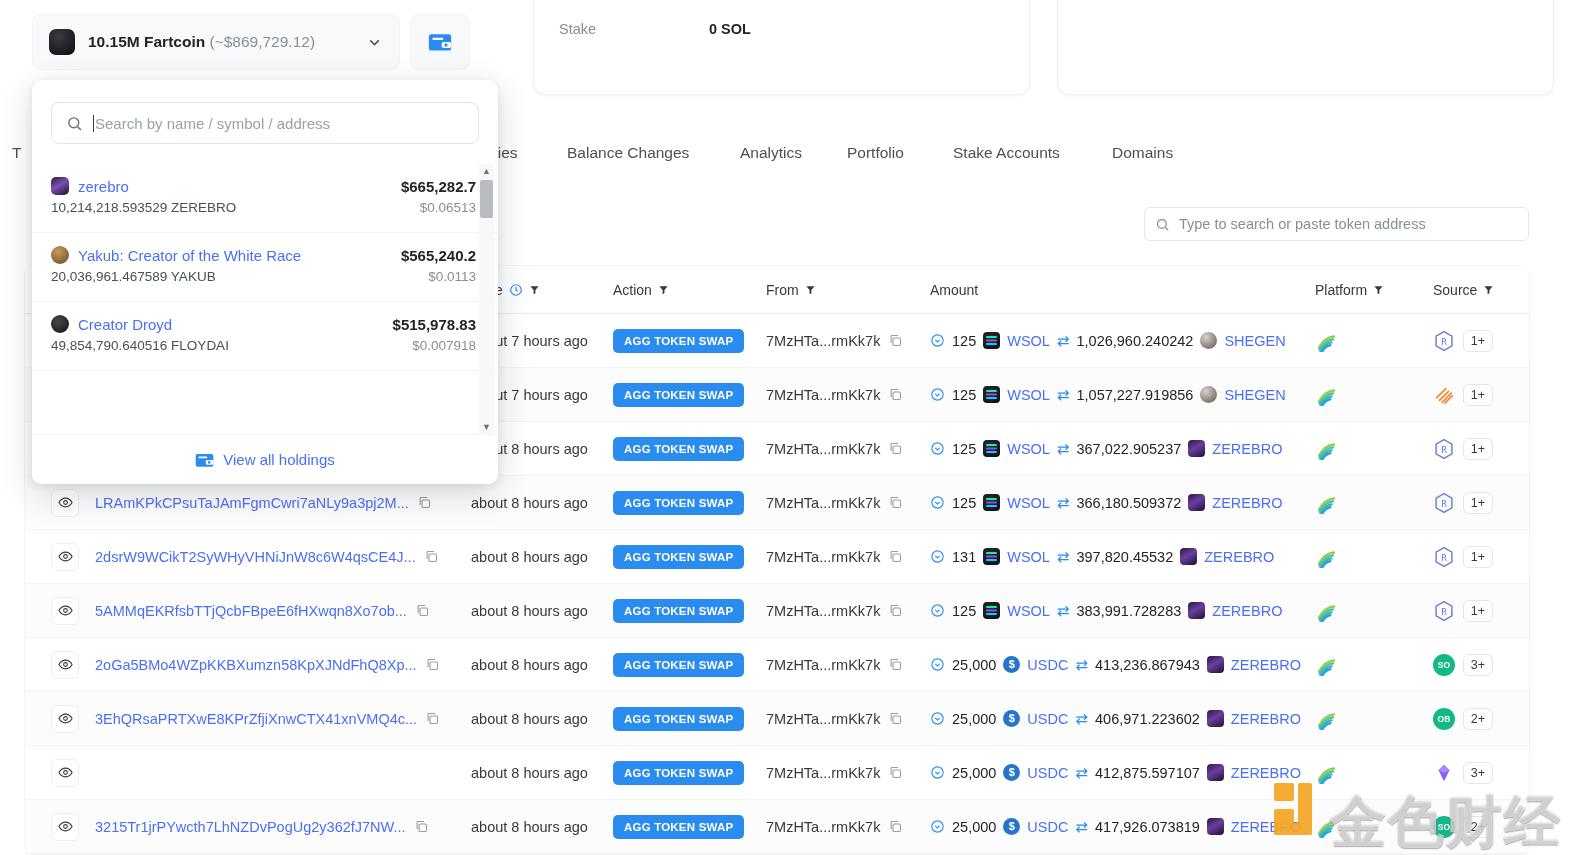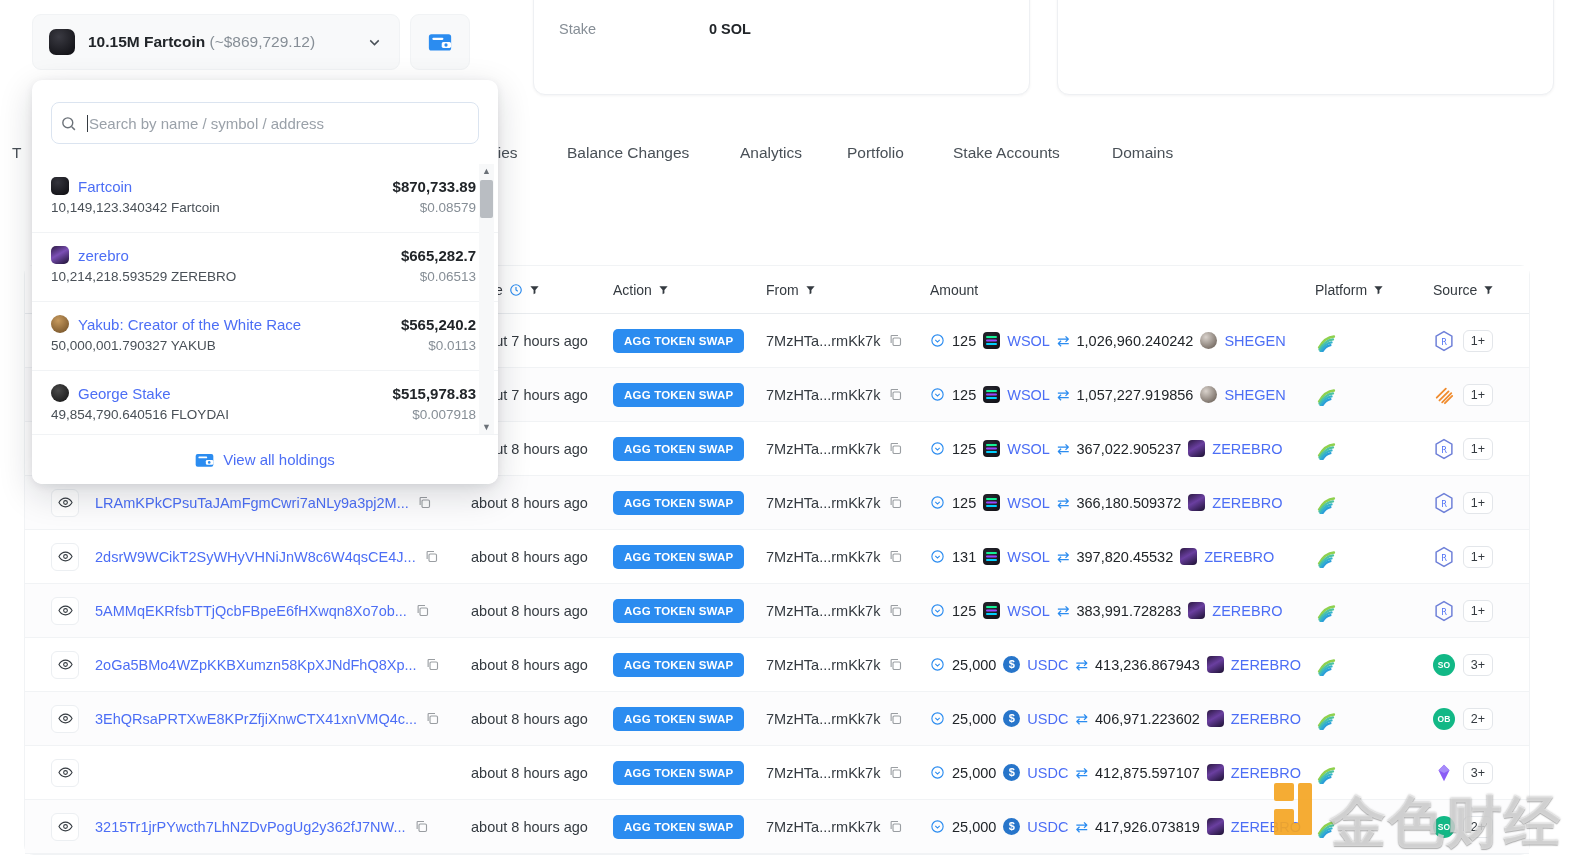--- a/index.html
+++ b/index.html
@@ -160,21 +160,21 @@
 
   .dropdown {
     position: absolute; top: 80px; left: 32px; width: 466px; height: 404px;
     background: #fff; border-radius: 10px; z-index: 45;
     box-shadow: 0 10px 34px rgba(16,24,40,.16), 0 2px 8px rgba(16,24,40,.08);
     overflow: hidden;
   }
   .dd-searchbox {
     position:absolute; top: 22px; left: 19px; width: 428px; height: 42px;
     border: 1px solid #dbe4f0; border-radius: 8px; display:flex; align-items:center;
-    padding: 0 8px; background:#fff;
+    padding: 0 14px; background:#fff;
   }
   .dd-caret { width:1px; height:17px; background:#343a40; margin-left: 10px; }
   .dd-ph { font-size: 15px; color: #9aa1a9; margin-left: 1px; }
 
   .dd-list { position:absolute; top: 84px; left:0; width: 466px; height: 270px; }
   .dd-item {
     position: relative; height: 69px; border-bottom: 1px solid #f1f3f5;
     padding: 0 22px 0 19px; cursor: pointer;
   }
   .dd-item-top { position:absolute; top: 13px; left: 19px; right: 22px; display:flex; align-items:center; justify-content:space-between; }
@@ -225,20 +225,27 @@
   <div class="nav-tabs">
     <div class="nav-tab clipped-left">T</div>
     <div class="nav-tab clipped-mid">ities</div>
     <div class="nav-tab t-balance">Balance Changes</div>
     <div class="nav-tab t-analytics">Analytics</div>
     <div class="nav-tab t-portfolio">Portfolio</div>
     <div class="nav-tab t-stakeacc">Stake Accounts</div>
     <div class="nav-tab t-domains">Domains</div>
   </div>
 
+  <div class="token-search">
+    <svg width="15" height="15" viewBox="0 0 24 24" fill="none" stroke="#868e96" stroke-width="2">
+      <circle cx="11" cy="11" r="7"></circle>
+        <line x1="16.5" y1="16.5" x2="21" y2="21"></line>
+    </svg>
+    <span class="ph">Type to search or paste token address</span>
+  </div>
 
   <div class="table-wrap">
     <div class="thead">
       <div class="th th-time">
         <span>e</span>
         <svg width="14" height="14" viewBox="0 0 24 24" fill="none" stroke="#2b8cf0" stroke-width="2">
             <circle cx="12" cy="12" r="9"></circle>
             <path d="M12 7v5l3 2"></path>
           </svg>
         <svg width="11" height="12" viewBox="0 0 24 24" fill="#343a40">
@@ -887,61 +894,48 @@
           <line x1="16.5" y1="16.5" x2="21" y2="21"></line>
       </svg>
       <span class="dd-caret"></span>
       <span class="dd-ph">Search by name / symbol / address</span>
     </div>
 
     <div class="dd-list" id="dd-list-host">
         <div class="dd-item">
           <div class="dd-item-top">
             <span class="dd-name">
-              <span class="dd-av av-fart"></span>
-              <span>Fartcoin</span>
-            </span>
-            <span class="dd-usd">$870,733.89</span>
-          </div>
-          <div class="dd-item-bot">
-            <span class="dd-amt">10,149,123.340342 Fartcoin</span>
-            <span class="dd-price">$0.08579</span>
-          </div>
-        </div>
-        <div class="dd-item">
-          <div class="dd-item-top">
-            <span class="dd-name">
               <span class="dd-av av-zere"></span>
               <span>zerebro</span>
             </span>
             <span class="dd-usd">$665,282.7</span>
           </div>
           <div class="dd-item-bot">
             <span class="dd-amt">10,214,218.593529 ZEREBRO</span>
             <span class="dd-price">$0.06513</span>
           </div>
         </div>
         <div class="dd-item">
           <div class="dd-item-top">
             <span class="dd-name">
               <span class="dd-av av-yak"></span>
               <span>Yakub: Creator of the White Race</span>
             </span>
             <span class="dd-usd">$565,240.2</span>
           </div>
           <div class="dd-item-bot">
-            <span class="dd-amt">50,000,001.790327 YAKUB</span>
+            <span class="dd-amt">20,036,961.467589 YAKUB</span>
             <span class="dd-price">$0.0113</span>
           </div>
         </div>
         <div class="dd-item">
           <div class="dd-item-top">
             <span class="dd-name">
               <span class="dd-av av-floyd"></span>
-              <span>George Stake</span>
+              <span>Creator Droyd</span>
             </span>
             <span class="dd-usd">$515,978.83</span>
           </div>
           <div class="dd-item-bot">
             <span class="dd-amt">49,854,790.640516 FLOYDAI</span>
             <span class="dd-price">$0.007918</span>
           </div>
         </div>
       </div>
 

